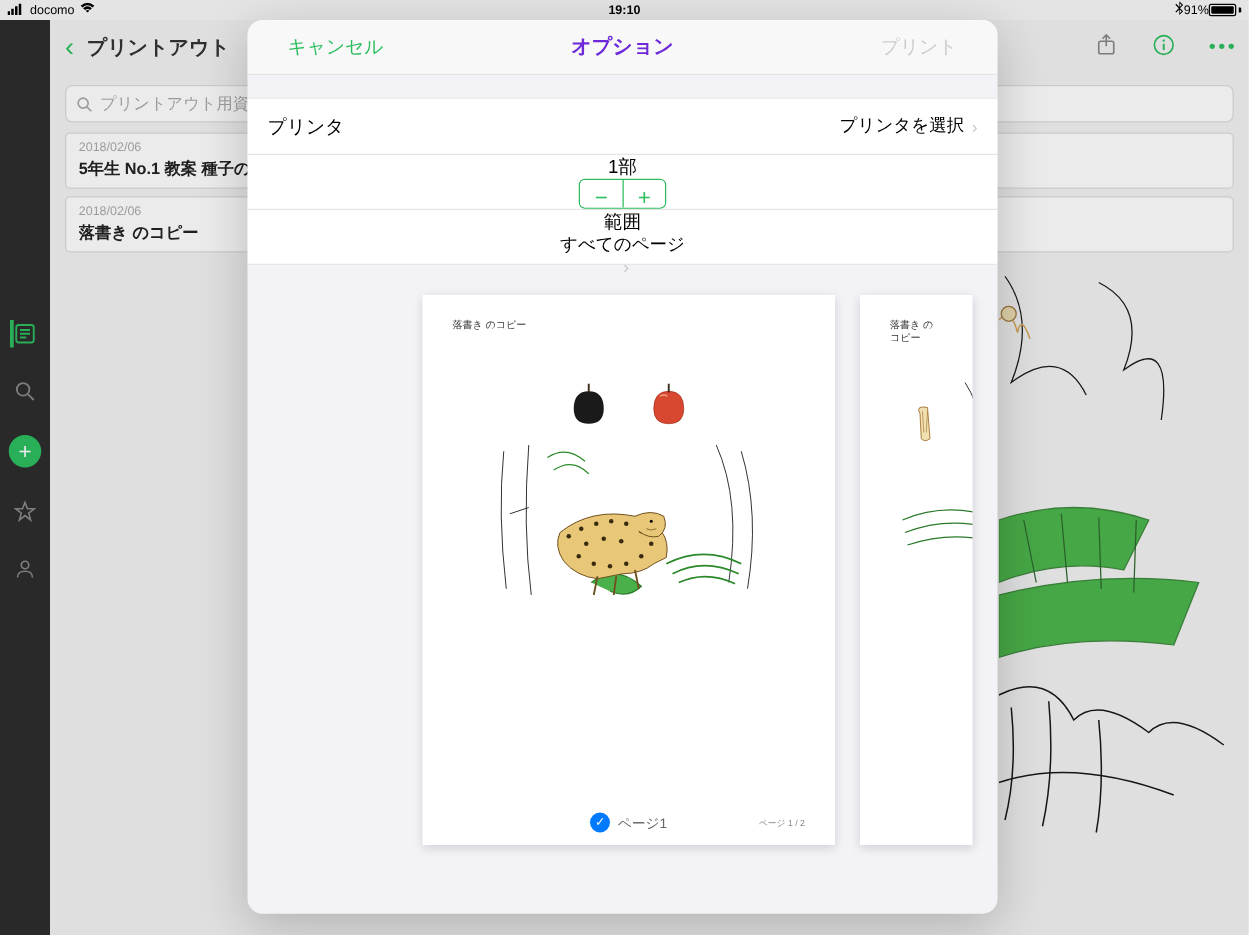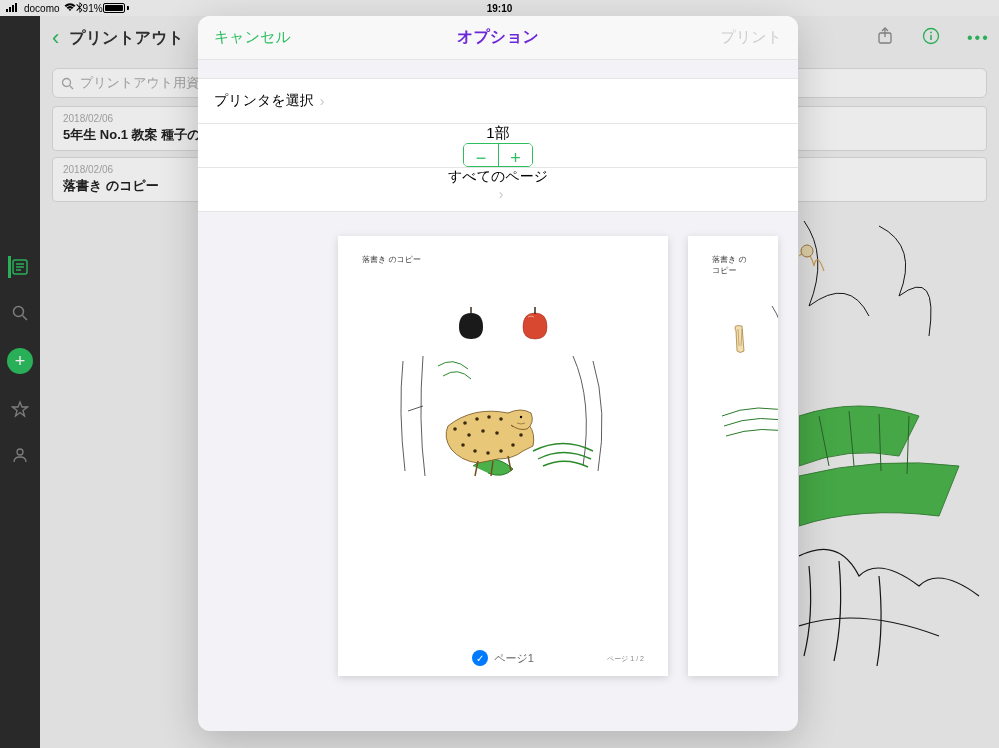--- a/index.html
+++ b/index.html
@@ -1,19 +1,19 @@
 <!DOCTYPE html>
 <html><head>
 <meta charset="utf-8">
 <style>
   * { box-sizing: border-box; margin: 0; padding: 0; font-family: -apple-system, "Hiragino Sans", sans-serif; }
   body { width: 999px; height: 748px; overflow: hidden; background: #f2f2f2; position: relative; }
 
   
-  .status-bar { height: 16px; background: #f8f8f8; display: flex; align-items: center; padding: 0 6px; font-size: 10px; color: #000; }
+  .status-bar { height: 16px; background: #f8f8f8; display: flex; align-items: center; justify-content: space-between; padding: 0 6px; font-size: 10px; color: #000; }
   .status-left { display: flex; align-items: center; gap: 4px; }
   .status-center { position: absolute; left: 50%; transform: translateX(-50%); font-weight: 600; }
   .status-right { display: flex; align-items: center; gap: 0; }
   .battery { display: flex; align-items: center; gap: 2px; }
   .battery-body { width: 22px; height: 10px; border: 1px solid #000; border-radius: 2px; position: relative; }
   .battery-fill { position: absolute; left: 1px; top: 1px; bottom: 1px; width: 90%; background: #000; border-radius: 1px; }
   .battery-tip { width: 2px; height: 4px; background: #000; border-radius: 0 1px 1px 0; }
 
   
   .app-bg { position: absolute; top: 16px; left: 0; right: 0; bottom: 0; display: flex; }
@@ -35,21 +35,21 @@
   .note-list { padding: 0 12px; }
   .note-card { background: #fff; border: 1px solid #ddd; border-radius: 4px; padding: 6px 10px; margin-bottom: 6px; }
   .note-date { font-size: 10px; color: #aaa; }
   .note-title { font-size: 13px; font-weight: 600; color: #222; margin-top: 2px; white-space: nowrap; overflow: hidden; text-overflow: ellipsis; }
 
   
   .dim { position: absolute; inset: 0; background: rgba(0,0,0,0.08); }
 
   
   .modal { position: absolute; top: 16px; left: 198px; width: 600px; height: 715px; background: #f3f2f7; border-radius: 12px; box-shadow: 0 10px 40px rgba(0,0,0,0.2); display: flex; flex-direction: column; overflow: hidden; }
-  .modal-hdr { height: 44px; display: flex; align-items: center; justify-content: space-between; padding: 0 16px; background: #f8f8f8; border-bottom: 1px solid #e5e5e5; }
+  .modal-hdr { height: 44px; display: flex; align-items: center; justify-content: space-between; padding: 0 32px; background: #f8f8f8; border-bottom: 1px solid #e5e5e5; }
   .modal-btn { color: #2dbe60; font-size: 15px; }
   .modal-btn.disabled { color: #ccc; }
   .modal-title { font-size: 16px; font-weight: 600; color: #6d28d9; position: absolute; left: 50%; transform: translateX(-50%); }
 
   .settings { background: #fff; border-top: 1px solid #e5e5e5; border-bottom: 1px solid #e5e5e5; margin-top: 18px; }
   .row { height: 44px; display: flex; align-items: center; padding: 0 16px; font-size: 15px; color: #000; }
   .row + .row { border-top: 1px solid #e5e5e5; flex-direction: column; }
   .row-label { flex: 1; }
   .row-value { color: #000000; font-size: 14px; }
   .chevron { color: #c7c7cc; margin-left: 6px; font-size: 14px; }
@@ -205,31 +205,33 @@
 
 <div class="modal">
   <div class="modal-hdr">
     <span class="modal-btn">キャンセル</span>
     <span class="modal-title">オプション</span>
     <span class="modal-btn disabled">プリント</span>
   </div>
 
   <div class="settings">
     <div class="row">
+      <span class="row-label">プリンタ</span>
       <span class="row-value">プリンタを選択</span>
       <span class="chevron">›</span>
     </div>
     <div class="row">
       <span class="row-label">1部</span>
       <div class="stepper">
         <button>−</button>
         <button>+</button>
       </div>
     </div>
     <div class="row">
+      <span class="row-label">範囲</span>
       <span class="row-value">すべてのページ</span>
       <span class="chevron">›</span>
     </div>
   </div>
 
   <div class="preview-wrap">
     <div class="page">
       <div class="page-doc-title">落書き のコピー</div>
       <div class="sketch">
         <div class="apples">

